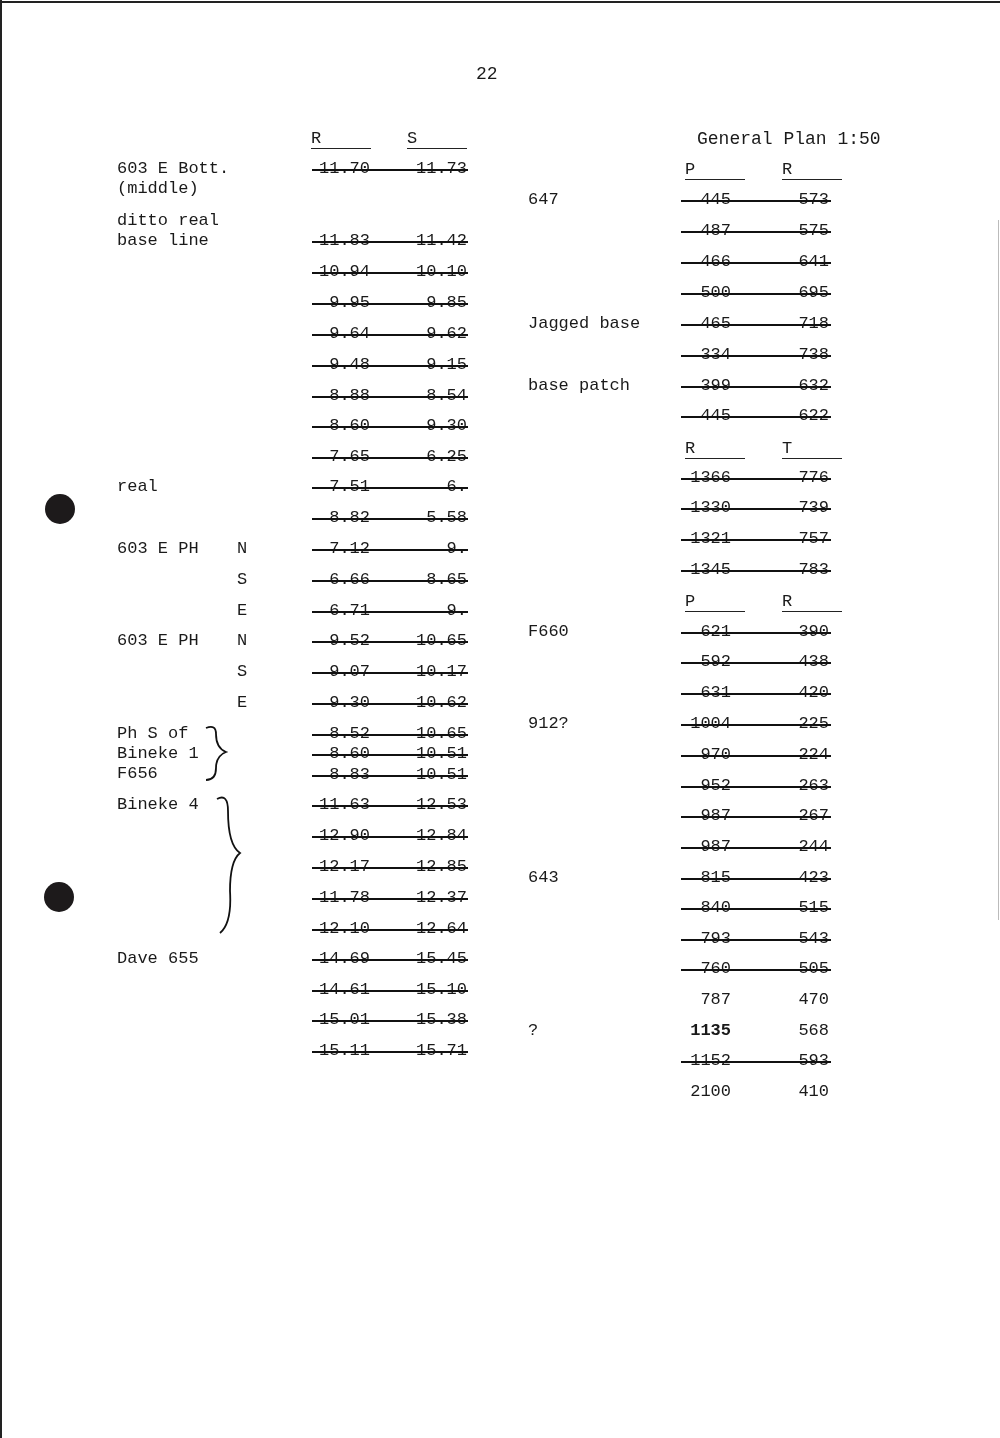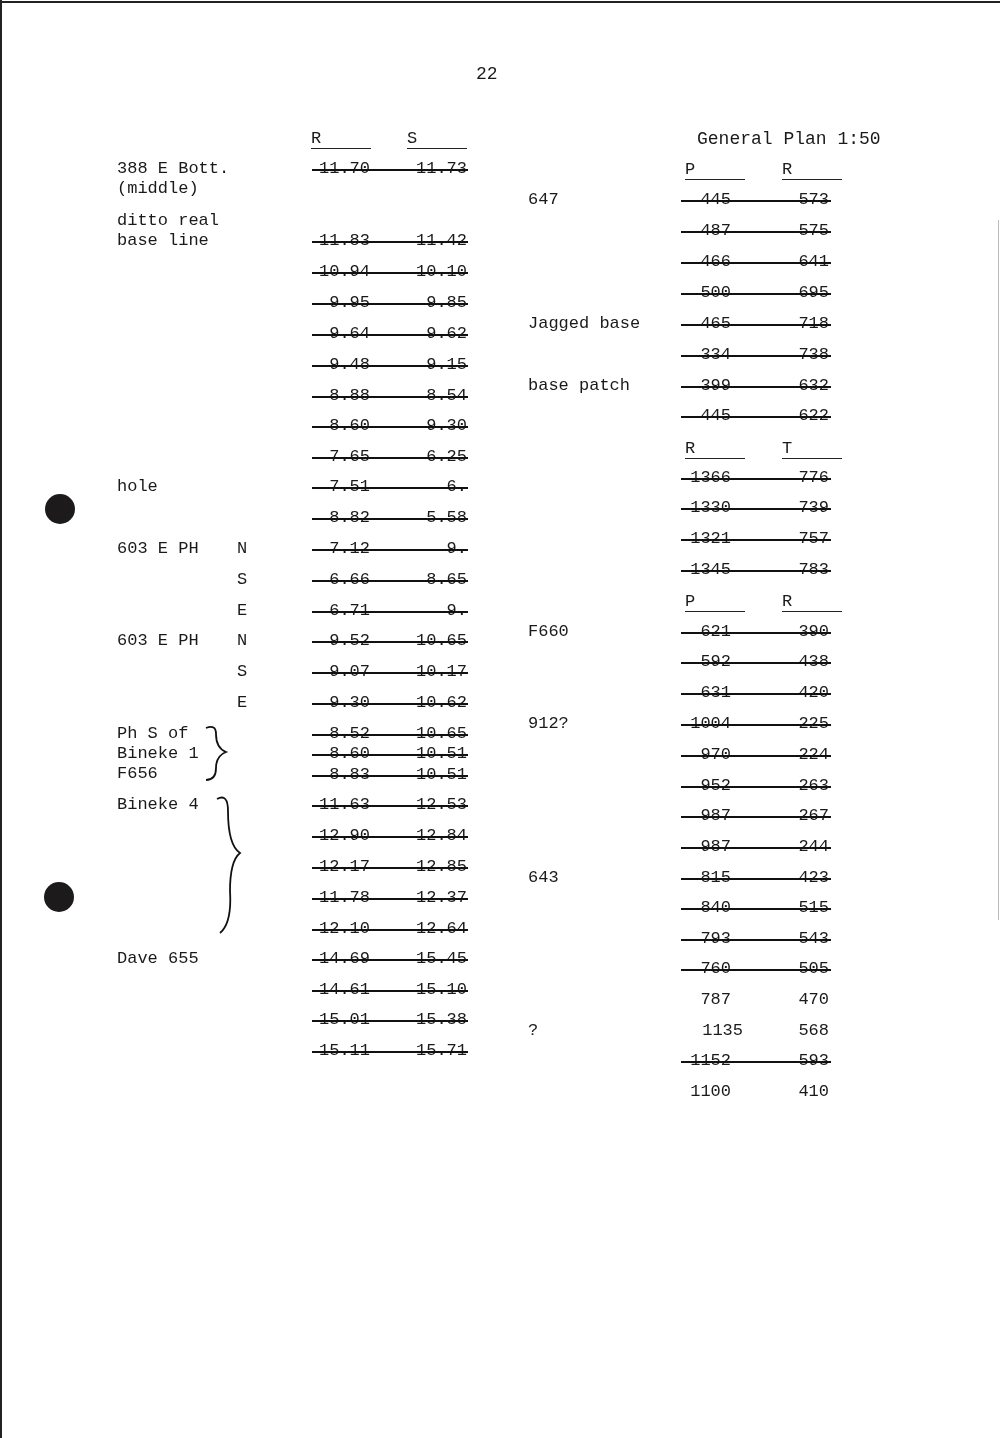--- a/index.html
+++ b/index.html
@@ -72,27 +72,27 @@
 
 <div class="punch-hole" style="left:45px; top:494px;"></div>
 <div class="punch-hole" style="left:44px; top:882px;"></div>
 
 <div class="page-number">22</div>
 
 <div id="left-table">
   <span class="col-head" style="left:311px; top:130px; width:60px;">R</span>
   <span class="col-head" style="left:407px; top:130px; width:60px;">S</span>
 
-  <div class="label" style="left:117px; top:159px;"><span>388 E Bott.</span></div>
+  <div class="label" style="left:117px; top:159px;"><span>603 E Bott.</span></div>
   <div class="label" style="left:117px; top:179px;"><span>(middle)</span></div>
 
   <div class="label" style="left:117px; top:211px;"><span>ditto real</span></div>
   <div class="label" style="left:117px; top:231px;"><span>base line</span></div>
 
-  <div class="label" style="left:117px; top:477px;"><span>hole</span></div>
+  <div class="label" style="left:117px; top:477px;"><span>real</span></div>
 
   <div class="label" style="left:117px; top:539px;"><span>603 E PH</span></div>
   <div class="label" style="left:237px; top:539px;">N</div>
   <div class="label" style="left:237px; top:570px;">S</div>
   <div class="label" style="left:237px; top:601px;">E</div>
 
   <div class="label" style="left:117px; top:631px;"><span>603 E PH</span></div>
   <div class="label" style="left:237px; top:631px;">N</div>
   <div class="label" style="left:237px; top:662px;">S</div>
   <div class="label" style="left:237px; top:693px;">E</div>
@@ -404,26 +404,26 @@
       <div class="pair" style="left: 675px; top: 959px; width: 180px;">
         <span class="v1" style="right: 124px;">760</span>
         <span class="v2" style="right: 26px;">505</span>
         <div class="strike" style="left: 6px; width: 150px;"></div>
       </div>
       <div class="pair" style="left: 675px; top: 990px; width: 180px;">
         <span class="v1" style="right: 124px;">787</span>
         <span class="v2" style="right: 26px;">470</span>
       </div>
       <div class="pair" style="left: 675px; top: 1021px; width: 180px;">
-        <span class="v1" style="right: 112px;">1135</span>
+        <span class="v1" style="right: 124px; font-weight: bold;">1135</span>
         <span class="v2" style="right: 26px;">568</span>
       </div>
       <div class="pair" style="left: 675px; top: 1051px; width: 180px;">
         <span class="v1" style="right: 124px;">1152</span>
         <span class="v2" style="right: 26px;">593</span>
         <div class="strike" style="left: 6px; width: 150px;"></div>
       </div>
       <div class="pair" style="left: 675px; top: 1082px; width: 180px;">
-        <span class="v1" style="right: 124px;">1100</span>
+        <span class="v1" style="right: 124px;">2100</span>
         <span class="v2" style="right: 26px;">410</span>
       </div>
     </div>
 </div>
 
 </body></html>

